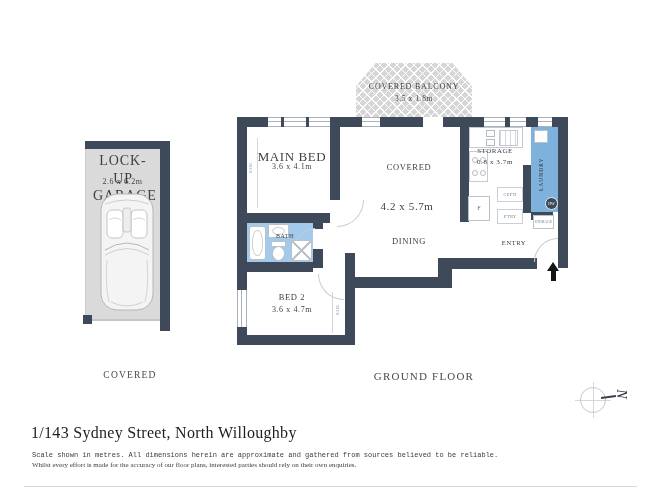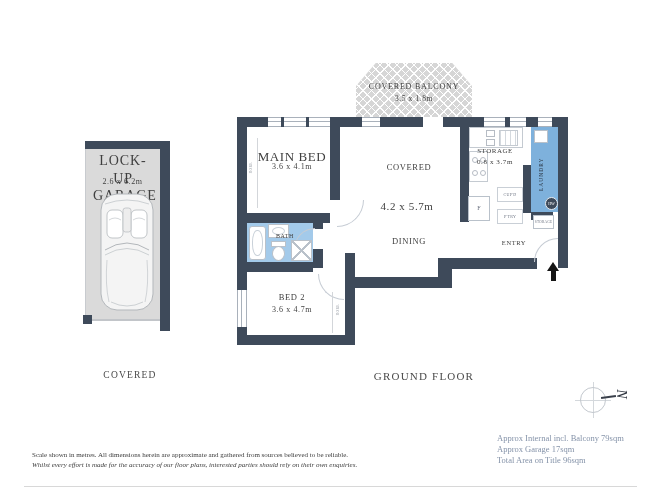--- a/index.html
+++ b/index.html
@@ -176,24 +176,20 @@
   <div class="rlabel" style="left:362px;top:370px;width:124px;font-size:11px;letter-spacing:1.2px;color:#4A4A4A;">GROUND FLOOR</div>
 
   <div>
     <div class="abs" style="left:575px;top:400px;width:36px;height:1px;background:#D4D8DC;"></div>
     <div class="abs" style="left:593px;top:382px;width:1px;height:36px;background:#D4D8DC;"></div>
     <div class="abs" style="left:580px;top:387px;width:26px;height:26px;border:1px solid #C3C8CE;border-radius:50%;box-sizing:border-box;"></div>
     <div class="abs" style="left:601px;top:396px;width:15px;height:2px;background:#3A404B;transform:rotate(-8deg);"></div>
     <div class="abs" style="left:616px;top:386px;font-size:14px;font-style:italic;color:#2F3540;transform:rotate(90deg);">N</div>
   </div>
 
-  <div class="abs" style="left:32px;top:451px;font-size:7px;color:#3C3C3C;">Scale shown in metres. All dimensions herein are approximate and gathered from sources believed to be reliable.</div>
-  <div class="abs" style="left:32px;top:461px;font-size:7px;color:#3C3C3C;font-style:italic;">Whilst every effort is made for the accuracy of our floor plans, interested parties should rely on their own enquiries.</div>
+  <div class="abs" style="left:31px;top:424px;font-size:16px;color:#1E1E1E;letter-spacing:.3px;">1/143 Sydney Street, North Willoughby</div>
+  <div class="abs" style="left:32px;top:451px;font-size:7px;color:#3C3C3C;font-family:Liberation Mono, monospace;">Scale shown in metres. All dimensions herein are approximate and gathered from sources believed to be reliable.</div>
+  <div class="abs" style="left:32px;top:461px;font-size:7px;color:#3C3C3C;">Whilst every effort is made for the accuracy of our floor plans, interested parties should rely on their own enquiries.</div>
 
-  <div class="abs footer-areas" style="left:497px;top:433px;font-size:8.5px;color:#8593A9;">
-    <div>Approx Internal incl. Balcony 79sqm</div>
-    <div>Approx Garage 17sqm</div>
-    <div>Total Area on Title 96sqm</div>
-  </div>
 
   <div class="abs" style="left:24px;top:486px;width:613px;height:1px;background:#D8D8D8;"></div>
 
 </div>
 
 </body></html>

